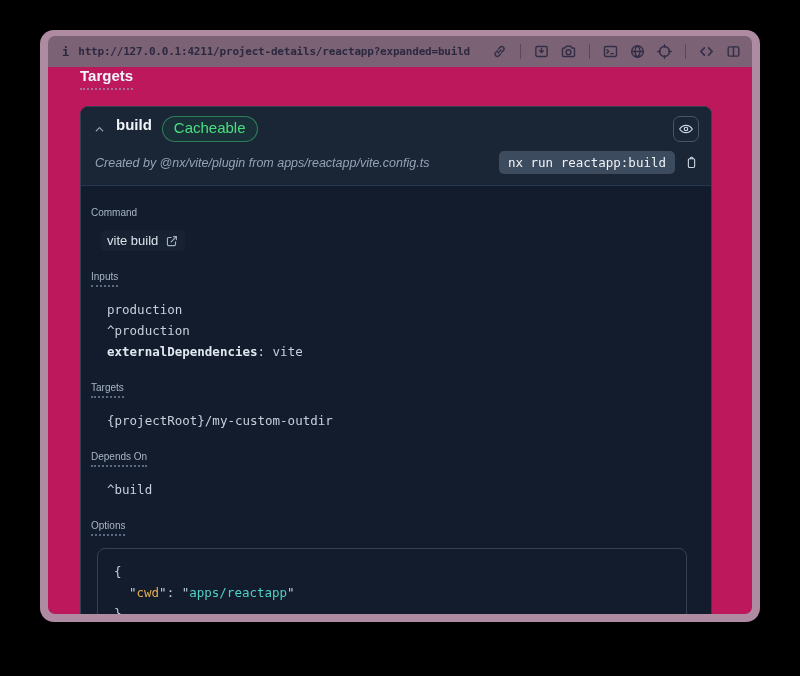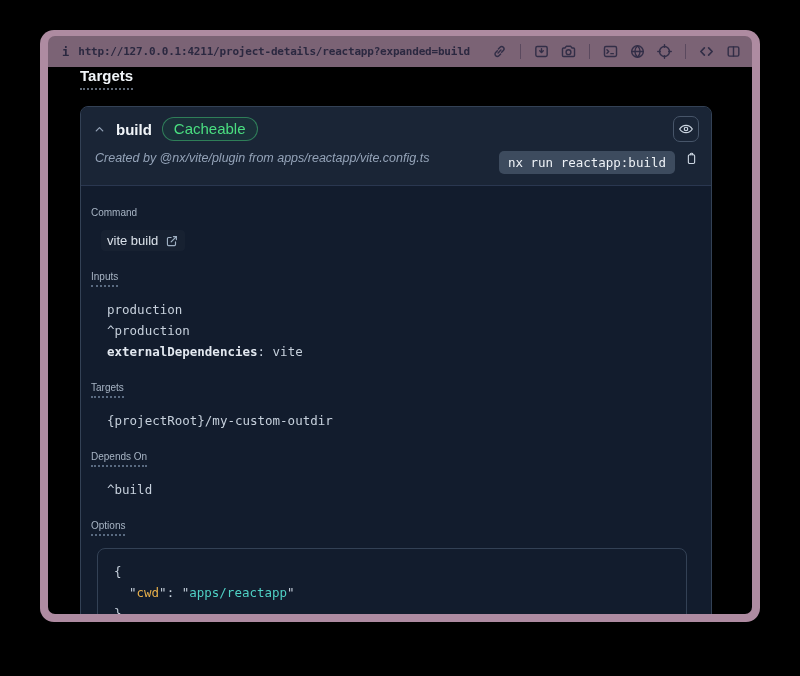--- a/index.html
+++ b/index.html
@@ -28,21 +28,21 @@
   .url-text { font-family: "DejaVu Sans Mono","Liberation Mono",monospace;
     font-weight: 700; font-size: 11px; letter-spacing: -0.2px; white-space: nowrap;
     flex: 1 1 auto; overflow: hidden; }
   .tb-icons { display: flex; align-items: center; gap: 10px; }
   .tb-btn { display: flex; align-items: center; justify-content: center; cursor: pointer; }
   .tb-btn svg { stroke: #322e47; }
   .tb-sep { width: 1px; height: 15px; background: rgba(38,32,58,.38); margin: 0 2px; }
 
   .content {
     flex: 1 1 auto; overflow: hidden;
-    background: #000000;
+    background: #be185d;
     border-radius: 0 0 7px 7px;
     padding: 0 40px 0 32px;
     color: #cbd5e1;
   }
 
   
   .page-heading {
     display: inline-block;
     margin-top: -7px;
     color: #f1f5f9; font-size: 15px; font-weight: 700;
@@ -51,38 +51,38 @@
   }
 
   .target-card {
     margin-top: 16px;
     border: 1px solid #33415566; border-color: #334155;
     border-radius: 8px;
     background: #131d2e;
     overflow: hidden;
   }
   .card-header { background: #1a2536; border-bottom: 1px solid #2a3750; padding: 9px 12px 11px 12px; }
-  .hdr-row1 { display: flex; align-items: center; gap: 10px; }
+  .hdr-row1 { display: flex; gap: 10px; }
   .chev { display: flex; align-items: center; cursor: pointer; }
   .chev svg { stroke: #94a3b8; }
   .target-title { color: #f1f5f9; font-size: 15px; font-weight: 700; }
   .badge {
     font-size: 15px; color: #4ade80;
     border: 1px solid rgba(74,222,128,.45);
     background: rgba(34,197,94,.07);
     border-radius: 999px; padding: 2px 11px 3px 11px;
   }
   .eye-btn {
     margin-left: auto;
     width: 26px; height: 26px; border-radius: 7px;
     border: 1px solid #475569; background: transparent;
     display: flex; align-items: center; justify-content: center; cursor: pointer;
   }
   .eye-btn svg { stroke: #cbd5e1; }
-  .hdr-row2 { display: flex; align-items: flex-start; margin-top: 9px; padding-left: 2px; }
+  .hdr-row2 { display: flex; align-items: center; margin-top: 9px; padding-left: 2px; }
   .created-by { font-style: italic; font-size: 12.5px; color: #94a3b8; flex: 1 1 auto; }
   .run-chip {
     font-family: "DejaVu Sans Mono","Liberation Mono",monospace;
     font-size: 12.5px; color: #eef2f7;
     background: #3d4b5e; border-radius: 5px; padding: 4px 9px;
     white-space: nowrap;
   }
   .copy-btn { margin-left: 9px; display: flex; align-items: center; cursor: pointer; }
   .copy-btn svg { stroke: #cbd5e1; }
 

